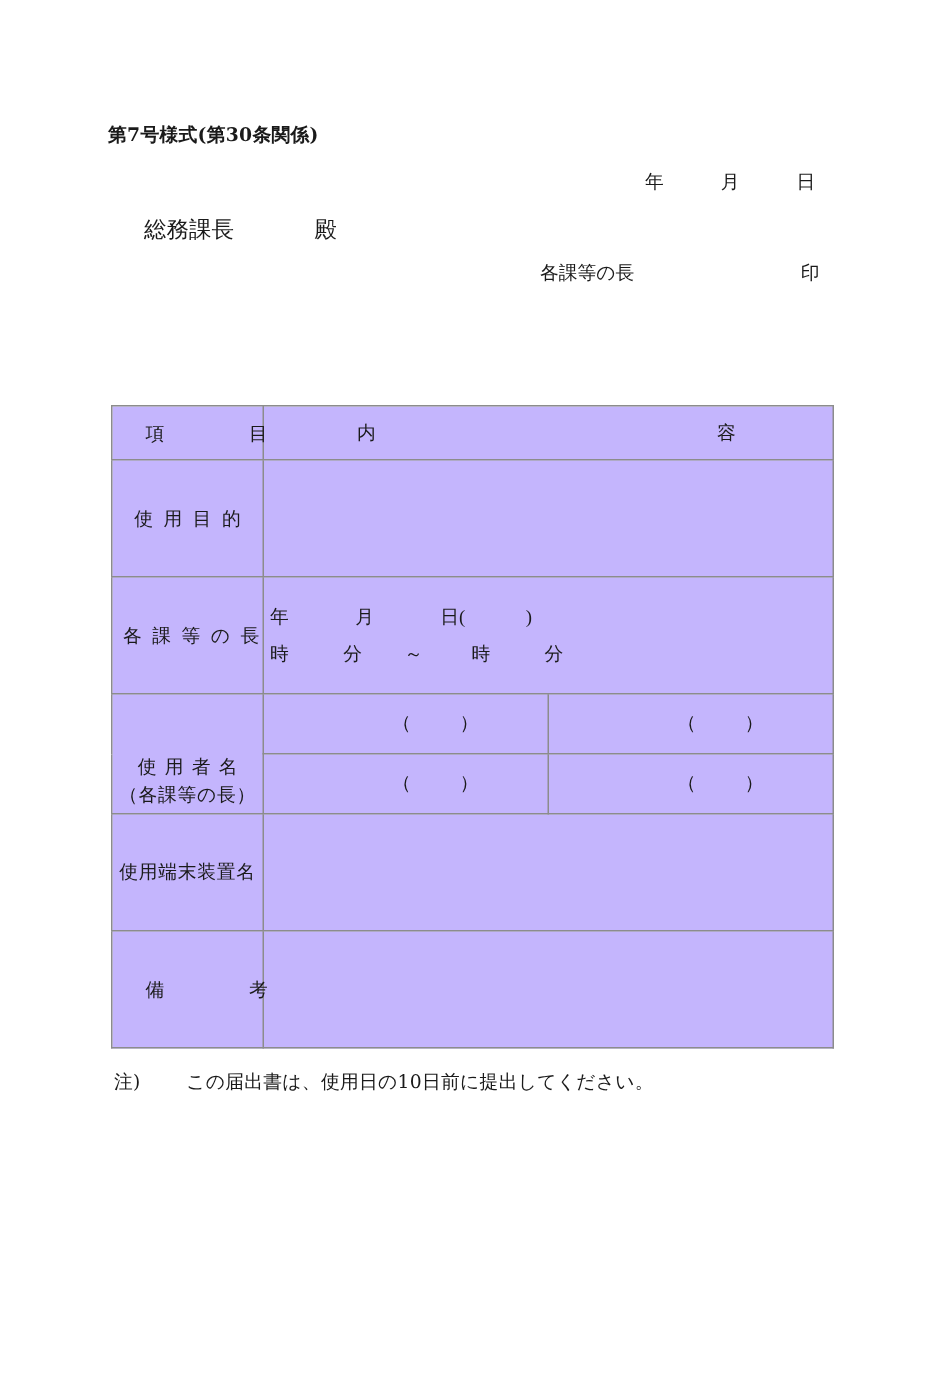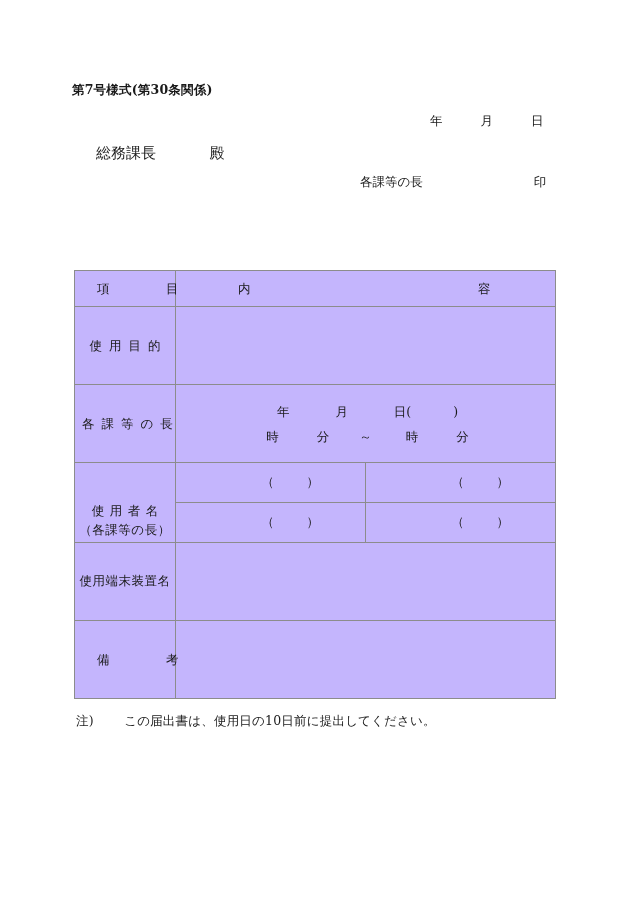--- a/index.html
+++ b/index.html
@@ -138,24 +138,25 @@
     transform: translateY(-50%);
   }
 
   .row-purpose td { height: 77px; }
   .row-datetime td { height: 77px; }
   .row-user td { height: 39px; }
   .row-device td { height: 77px; font-family: Liberation Serif, serif; }
   .row-remarks td { height: 77px; }
 
   .dt-block {
-    text-align: center;
+    text-align: left;
     line-height: 2.0;
     padding-left: 4px;
     white-space: nowrap;
+    font-family: Liberation Serif, serif;
   }
   .dt-line-1 span.sp1 { display: inline-block; width: 38px; }
   .dt-line-1 span.sp2 { display: inline-block; width: 38px; }
   .dt-line-1 span.sp3 { display: inline-block; width: 34px; }
   .dt-line-2 span.sp1 { display: inline-block; width: 30px; }
   .dt-line-2 span.sp2 { display: inline-block; width: 22px; }
   .dt-line-2 span.sp3 { display: inline-block; width: 26px; }
   .dt-line-2 span.sp4 { display: inline-block; width: 30px; }
 
   .paren-cell {

